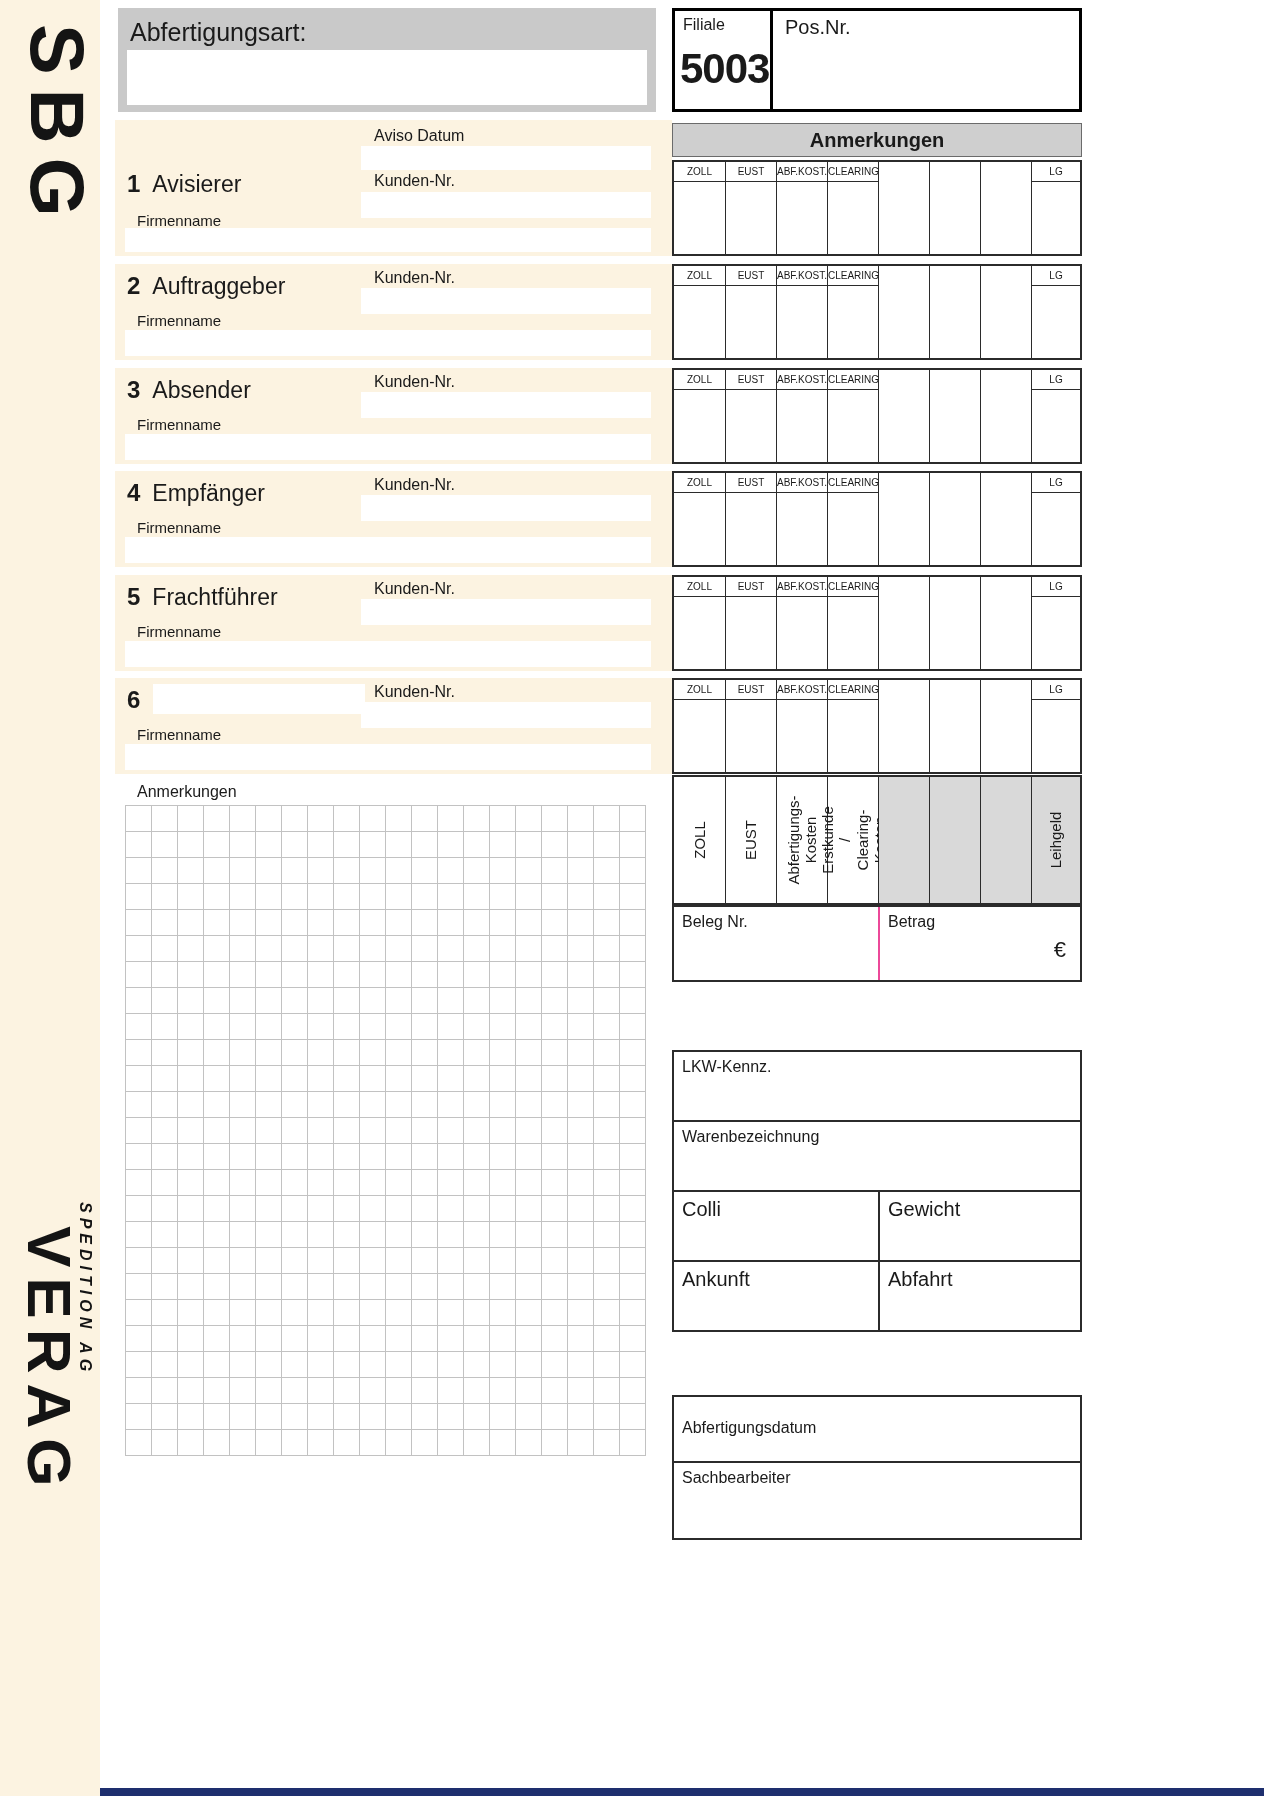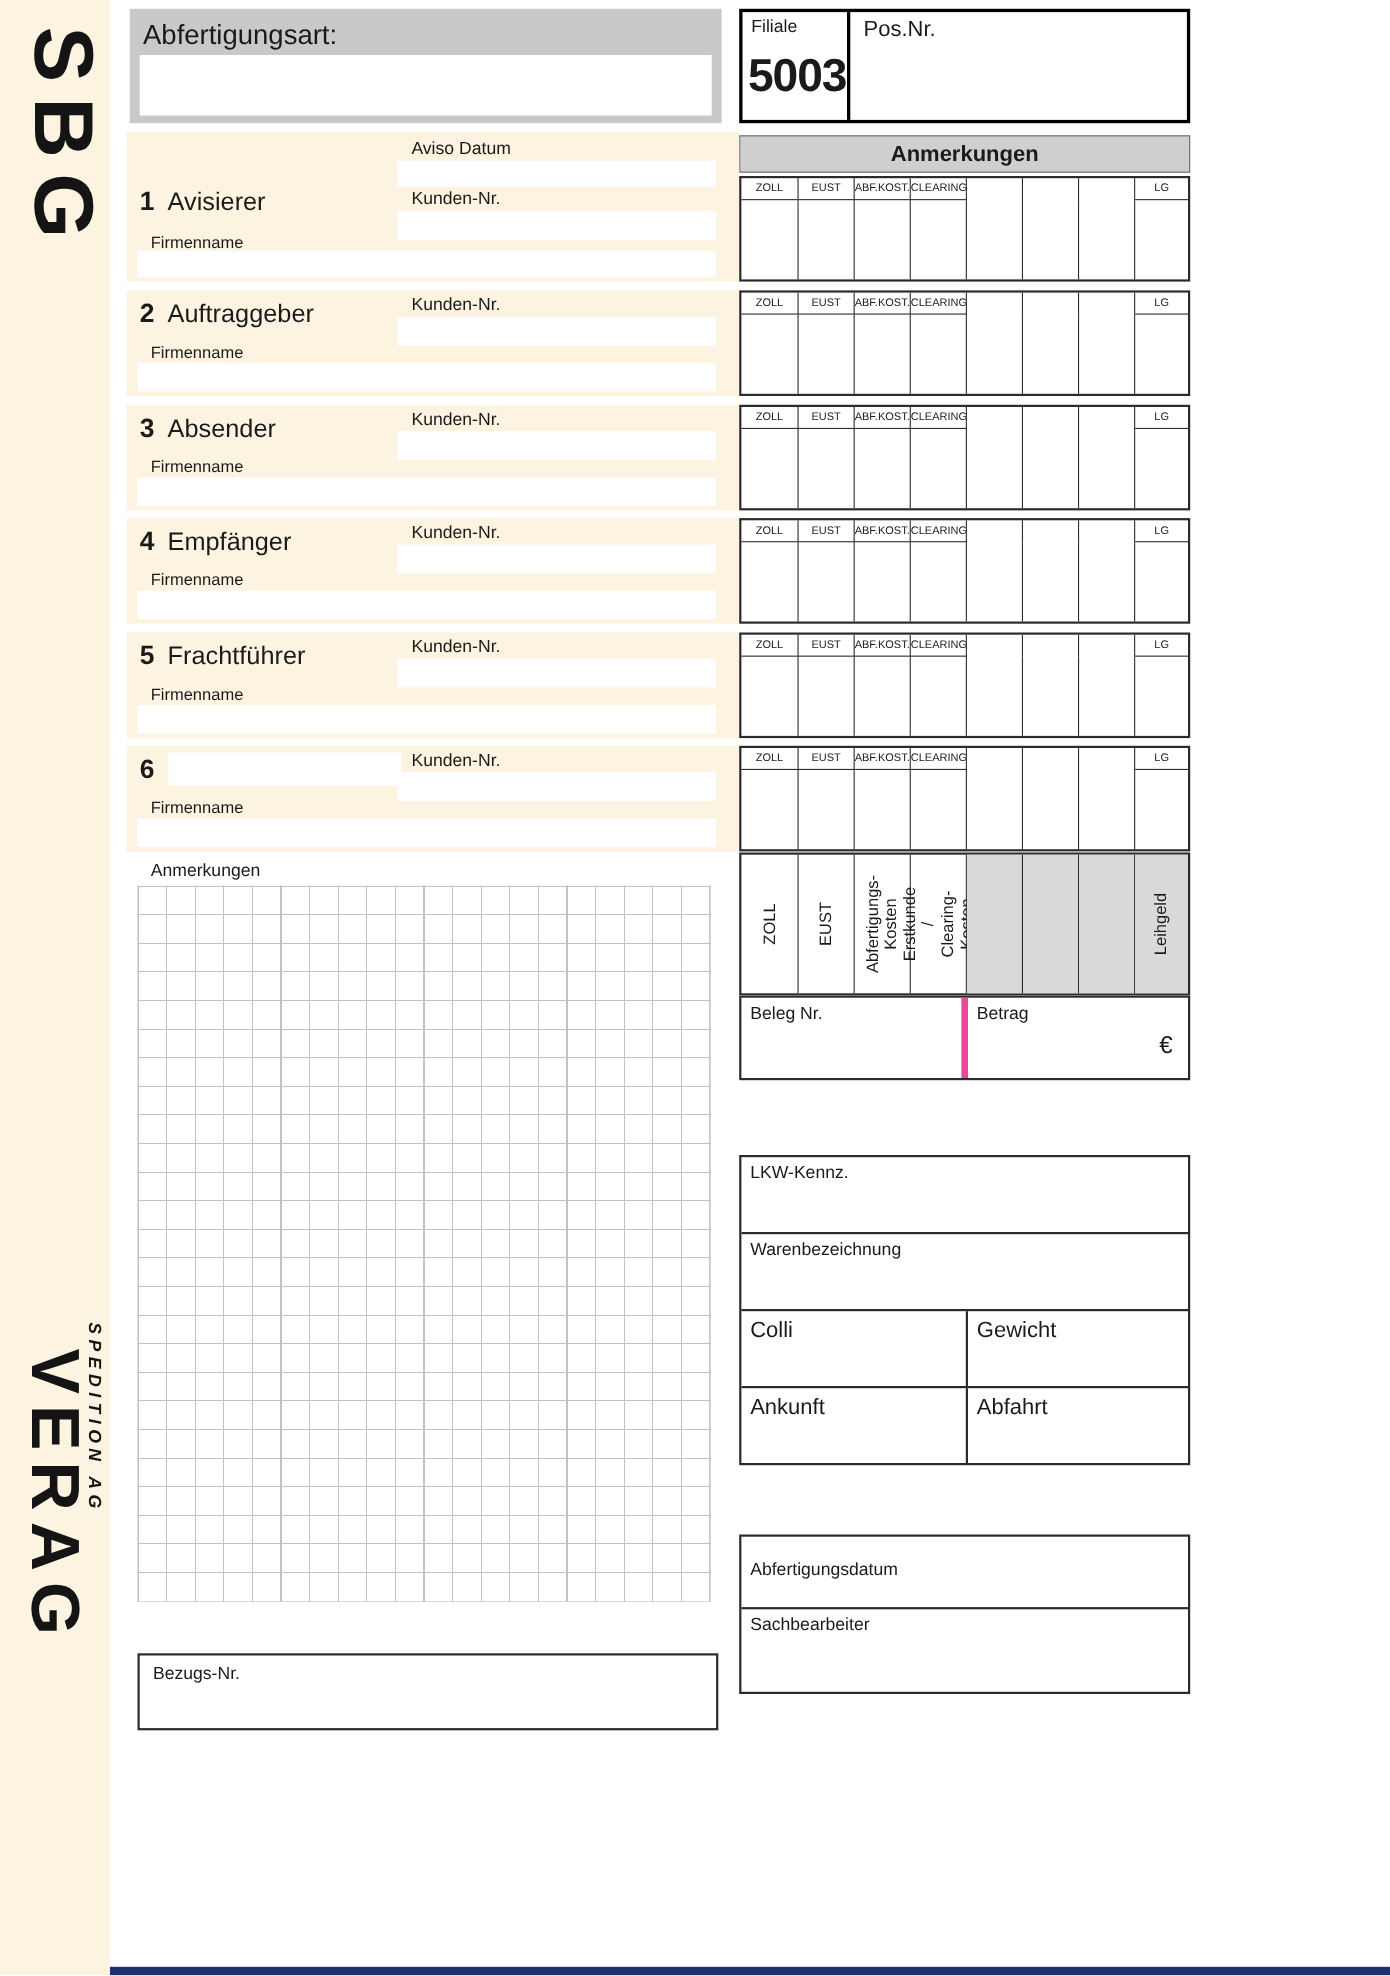--- a/index.html
+++ b/index.html
@@ -53,21 +53,21 @@
   .rot-row { position:absolute; left:672px; top:775px; width:410px; height:130px; border:2px solid #2b2b2b;
     background:#fff; display:grid; grid-template-columns:52px 51px 51px 51px 51px 51px 51px 1fr; }
   .rot-cell { position:relative; border-right:1px solid #2b2b2b; }
   .rot-cell:last-child { border-right:none; }
   .rot-cell.gray { background:#d9d9d9; }
   .rot-cell span { position:absolute; top:50%; left:50%; transform:translate(-50%,-50%) rotate(-90deg);
     white-space:pre-line; text-align:center; font-size:15px; line-height:1.15; }
   
   .beleg-box { position:absolute; left:672px; top:905px; width:410px; height:77px; border:2px solid #2b2b2b; background:#fff; }
   .bcell { position:absolute; top:0; height:100%; padding:6px 8px; font-size:16px; }
-  .bcell.l { left:0; width:206px; border-right:6px solid #ec4899; }
+  .bcell.l { left:0; width:206px; border-right:2px solid #ec4899; }
   .bcell.r { left:206px; right:0; }
   .euro { position:absolute; right:14px; top:30px; font-size:22px; }
   
   .ship-box { position:absolute; left:672px; top:1050px; width:410px; height:282px; border:2px solid #2b2b2b; background:#fff; }
   .srow { position:absolute; left:0; width:100%; border-bottom:2px solid #2b2b2b; font-size:16px; }
   .srow .flabel { position:absolute; left:8px; top:6px; }
   .scell { position:absolute; top:0; bottom:0; padding:6px 8px; font-size:20px; }
   .scell.l { left:0; width:206px; border-right:2px solid #2b2b2b; }
   .scell.r { left:206px; right:0; }
   
@@ -318,17 +318,16 @@
       <div class="scell l"><span>Ankunft</span></div>
       <div class="scell r"><span>Abfahrt</span></div>
     </div>
   </div>
 
   <div class="proc-box">
     <div class="prow" style="top:0;height:50px;border-bottom:2px solid #2b2b2b"><span>Abfertigungsdatum</span></div>
     <div class="prow" style="top:50px;bottom:0"><span>Sachbearbeiter</span></div>
   </div>
 
-  <div class="bez-box"><span>Bezugs-Nr.</span></div>
 
   <div class="bluebar"></div>
 
 </div>
 
 </body></html>

